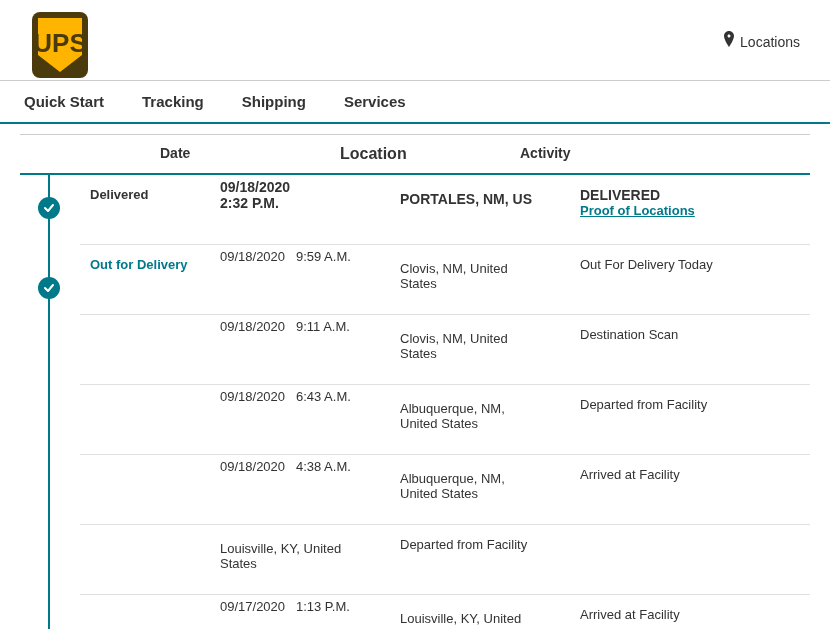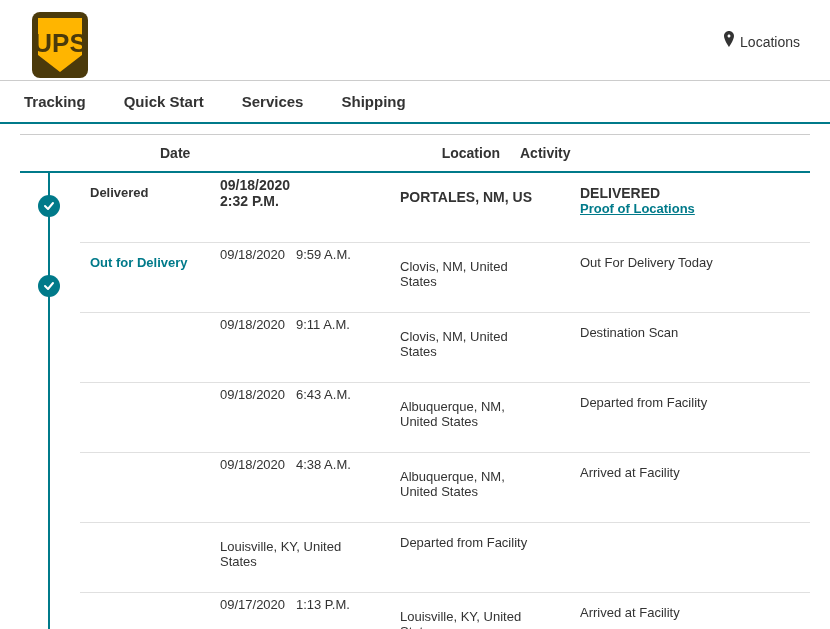--- a/index.html
+++ b/index.html
@@ -146,21 +146,21 @@
     }
 
     
     .table-header-row {
       display: flex;
       border-bottom: 2px solid #007a8a;
       padding: 10px 0;
     }
     .th-status { width: 130px; flex-shrink: 0; padding: 0 10px; font-weight: bold; font-size: 14px; }
     .th-date { width: 180px; flex-shrink: 0; padding: 0 10px; font-weight: bold; font-size: 14px; }
-    .th-location { width: 180px; flex-shrink: 0; padding: 0 10px; font-weight: bold; font-size: 14px; text-align: right; }
+    .th-location { width: 180px; flex-shrink: 0; padding: 0 10px; font-weight: bold; font-size: 16px; }
     .th-activity { flex: 1; padding: 0 10px; font-weight: bold; font-size: 14px; }
 
     .top-border {
       border-top: 1px solid #ccc;
       margin: 10px 0 0 0;
     }
   </style>
 </head>
 <body>
 
@@ -177,24 +177,24 @@
     <span>
       <svg width="14" height="16" viewBox="0 0 14 16" fill="none" xmlns="http://www.w3.org/2000/svg">
         <path d="M7 0C4.24 0 2 2.24 2 5c0 3.75 5 11 5 11s5-7.25 5-11c0-2.76-2.24-5-5-5zm0 6.5C6.17 6.5 5.5 5.83 5.5 5S6.17 3.5 7 3.5 8.5 4.17 8.5 5 7.83 6.5 7 6.5z" fill="#333"></path>
       </svg>
     </span>
     <span>Locations</span>
   </div>
 </div>
 
 <nav class="nav">
+  <a class="nav-item">Quick Start</a>
   <a class="nav-item">Tracking</a>
-  <a class="nav-item">Quick Start</a>
+  <a class="nav-item">Shipping</a>
   <a class="nav-item">Services</a>
-  <a class="nav-item">Shipping</a>
 </nav>
 
 <div class="main">
   <div class="top-border"></div>
 
   <div class="table-header-row">
     <div class="th-status"></div>
     <div class="th-date">Date</div>
     <div class="th-location">Location</div>
     <div class="th-activity">Activity</div>

